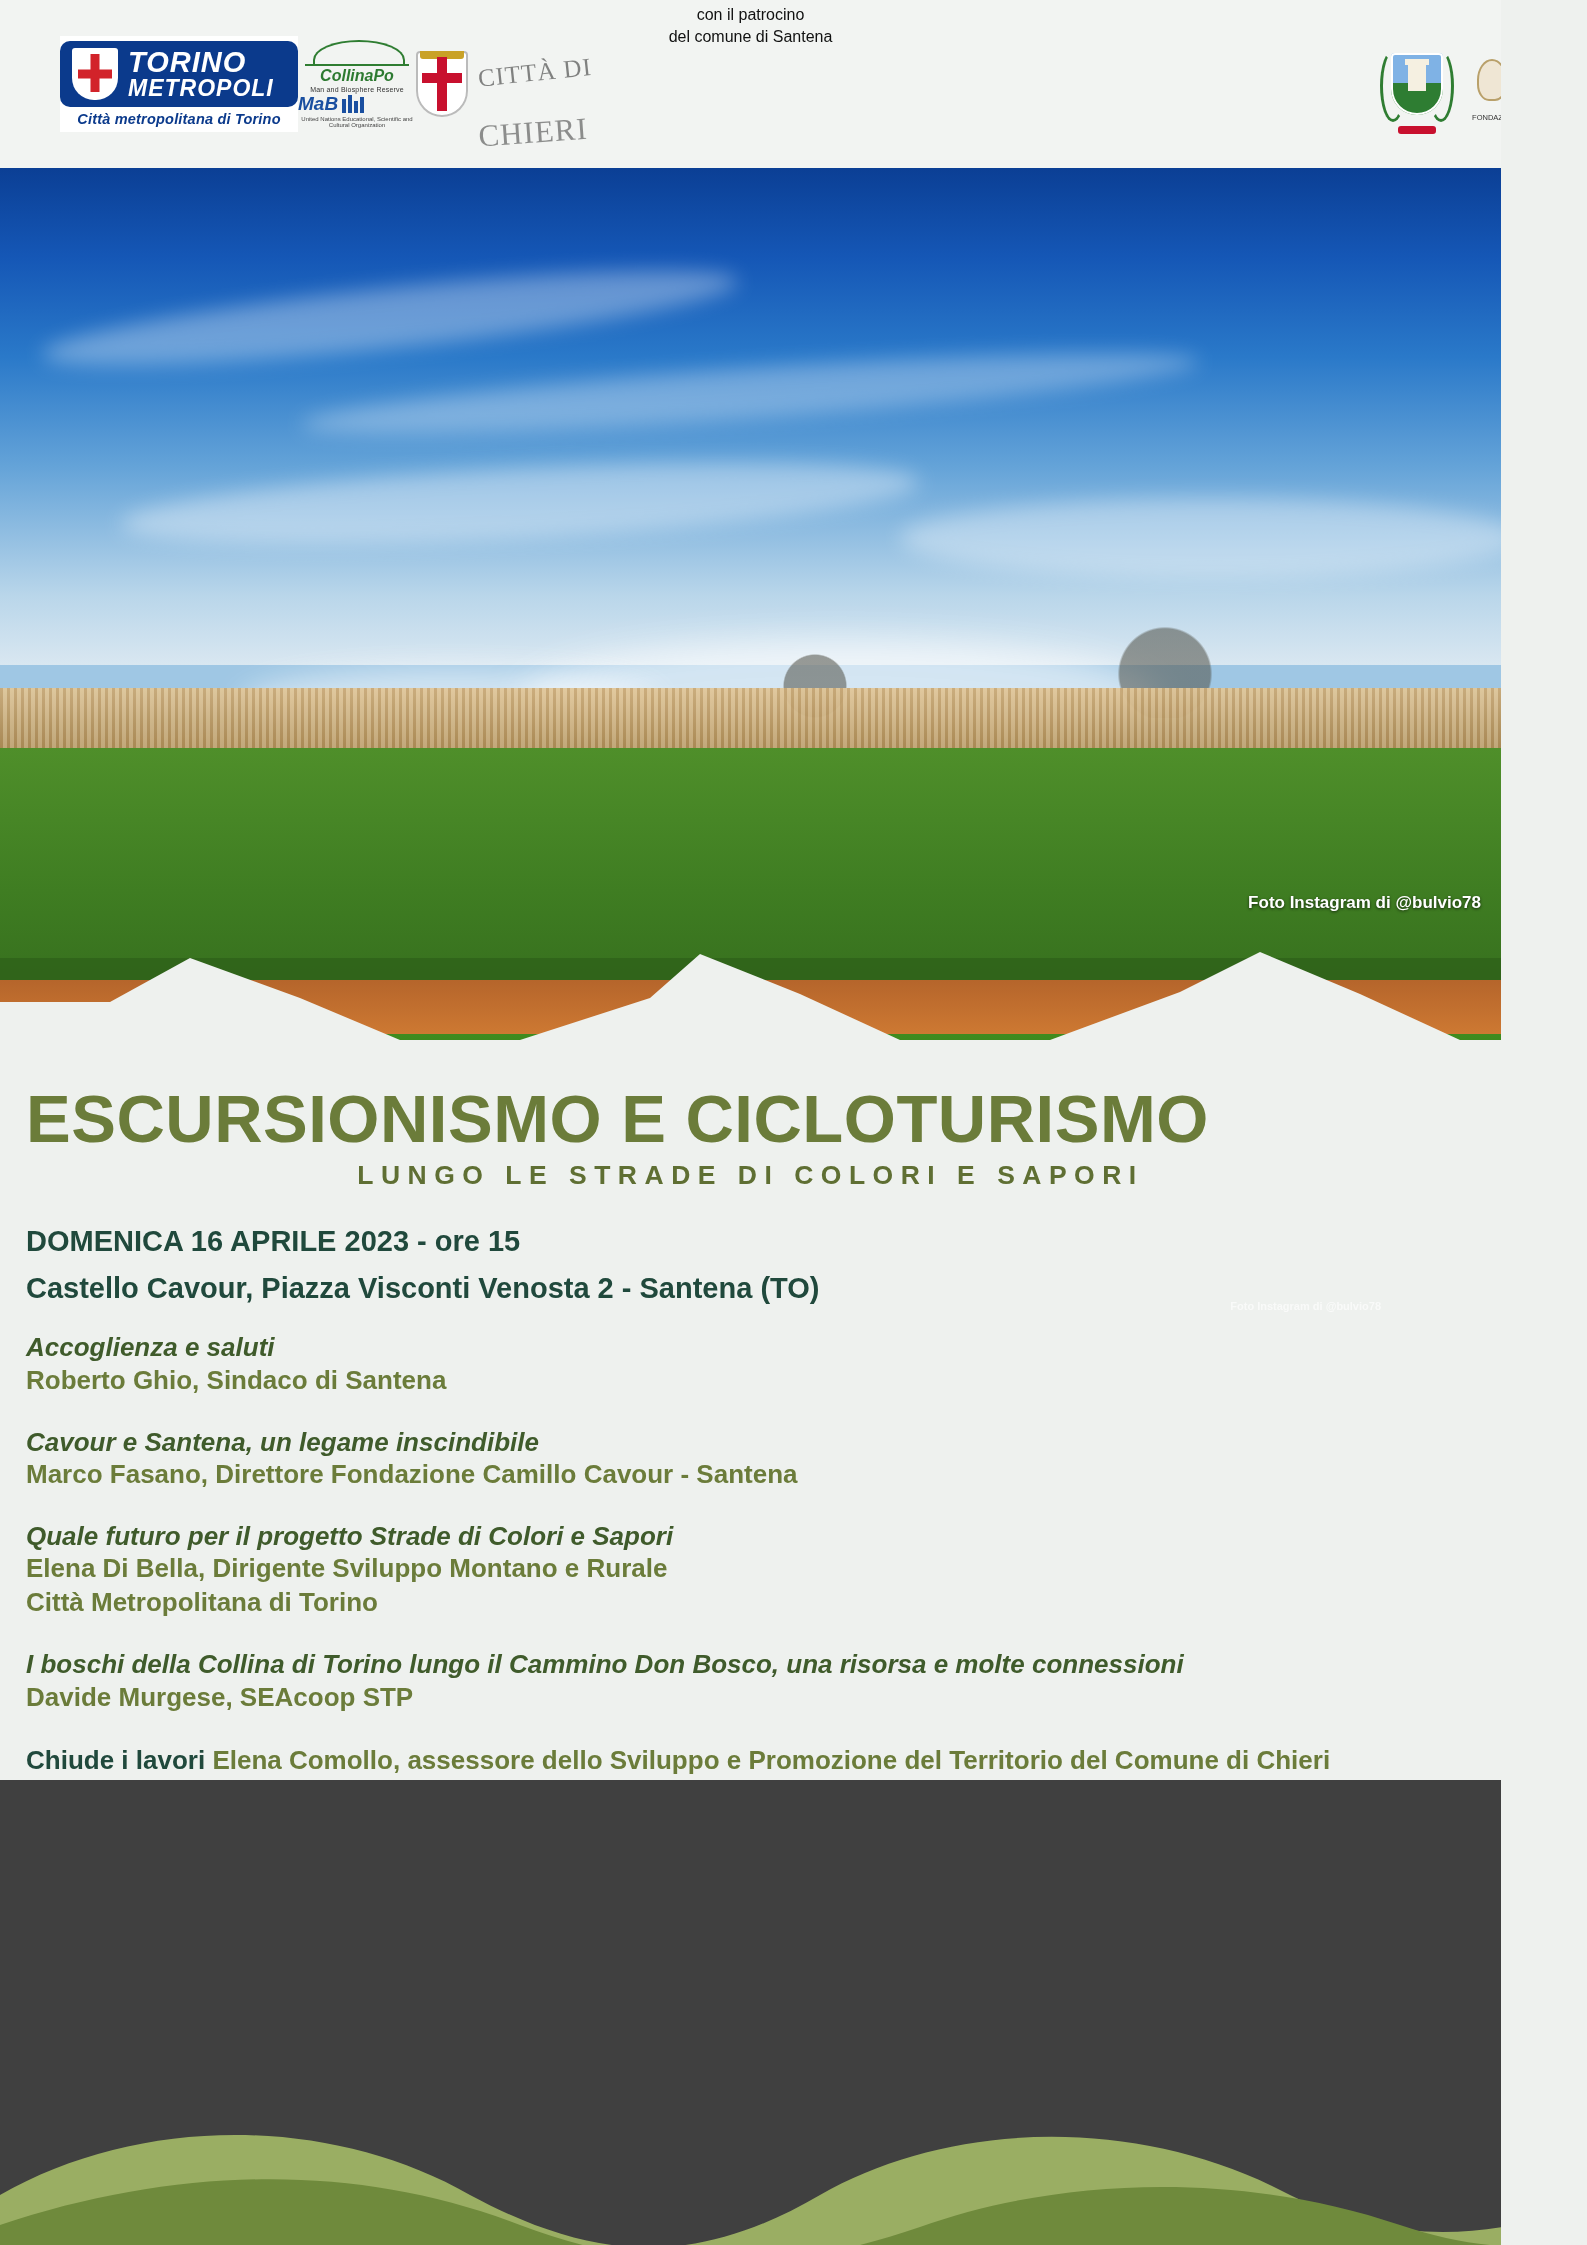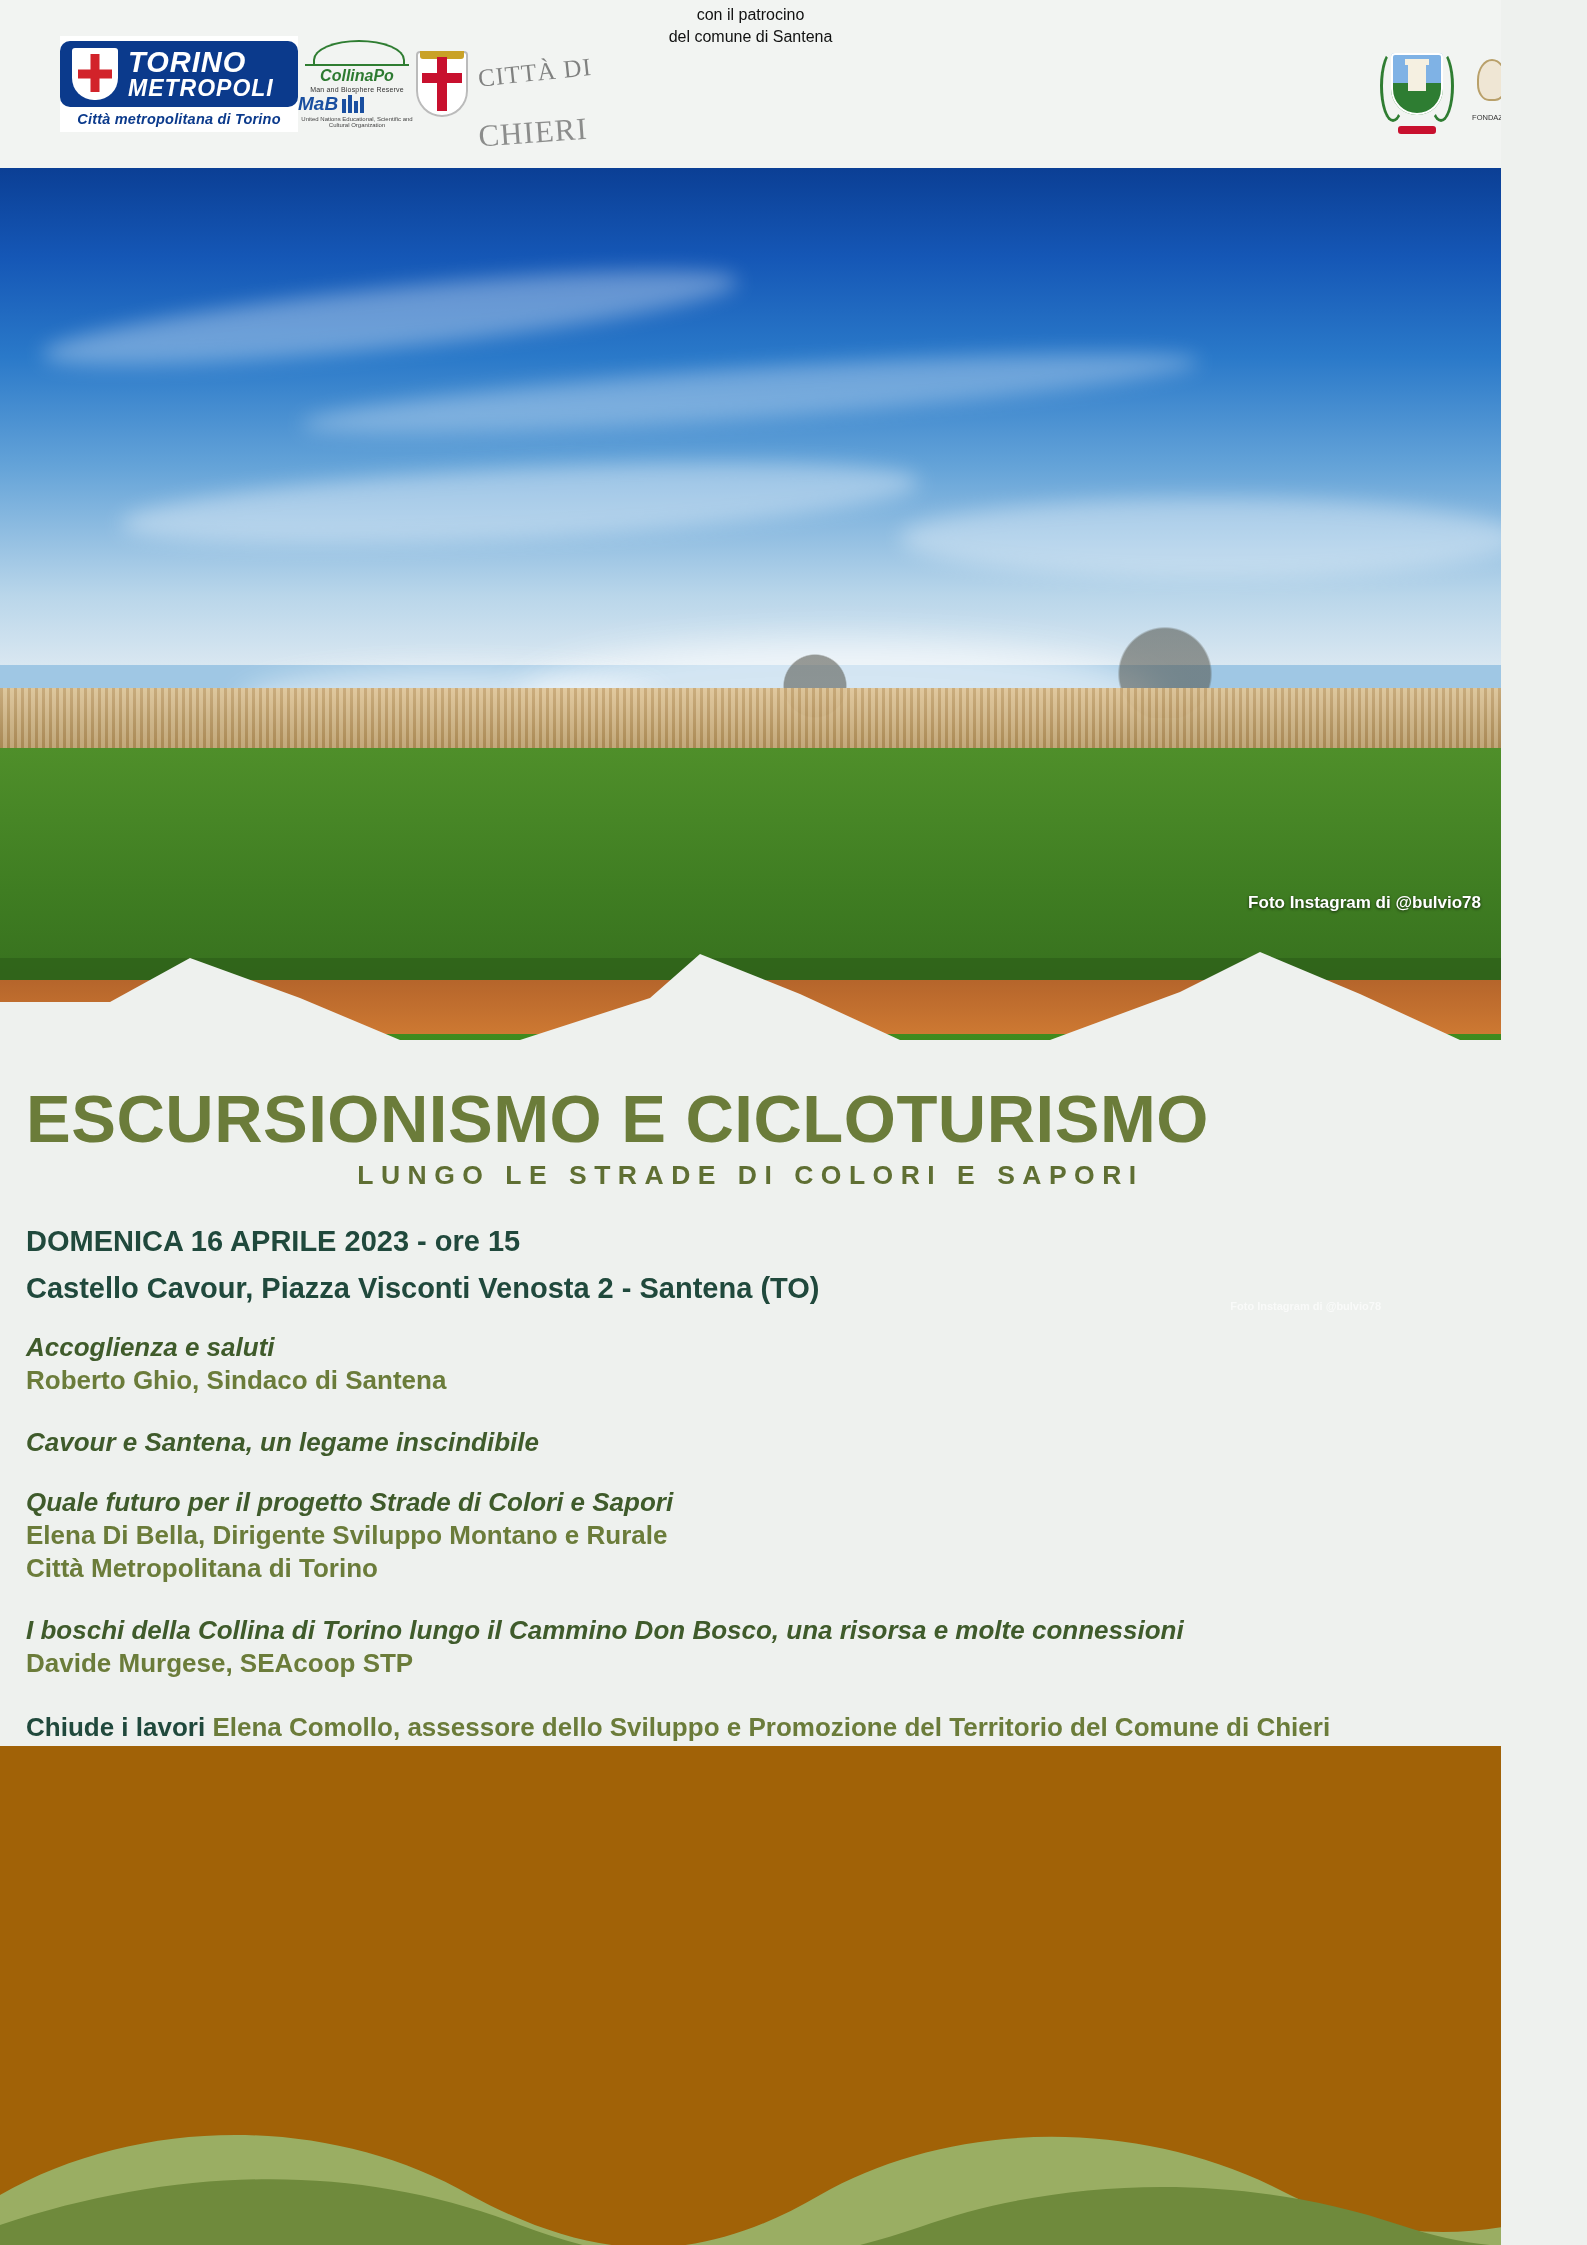--- a/index.html
+++ b/index.html
@@ -7,21 +7,21 @@
     width: 1587px;
     height: 2245px;
     font-family: "Liberation Sans", sans-serif;
     background: #eef1ee;
     overflow: hidden;
   }
   #poster {
     position: relative;
     width: 1501px;
     height: 2245px;
-    background: #a16207;
+    background: #404040;
     overflow: hidden;
   }
 
   
   .logo-band {
     position: relative;
     height: 168px;
     background: #f2f4f2;
     display: flex;
     align-items: center;
@@ -460,20 +460,21 @@
     <div class="when">DOMENICA 16 APRILE 2023   - ore 15</div>
     <div class="where">Castello Cavour, Piazza Visconti Venosta 2 - Santena (TO)</div>
 
     <div class="talks">
       <div class="talk">
         <div class="talk-title">Accoglienza e saluti</div>
         <div class="talk-speaker">Roberto Ghio, Sindaco di Santena</div>
       </div>
       <div class="talk">
         <div class="talk-title">Cavour e Santena, un legame inscindibile</div>
+        <div class="talk-speaker">Marco Fasano, Direttore Fondazione Camillo Cavour - Santena</div>
       </div>
       <div class="talk">
         <div class="talk-title">Quale futuro per il progetto Strade di Colori e Sapori</div>
         <div class="talk-speaker" style="white-space:pre-line">Elena Di Bella, Dirigente Sviluppo Montano e Rurale
 Città Metropolitana di Torino</div>
       </div>
       <div class="talk">
         <div class="talk-title">I boschi della Collina di Torino lungo il Cammino Don Bosco, una risorsa e molte connessioni</div>
         <div class="talk-speaker">Davide Murgese, SEAcoop STP</div>
       </div>

